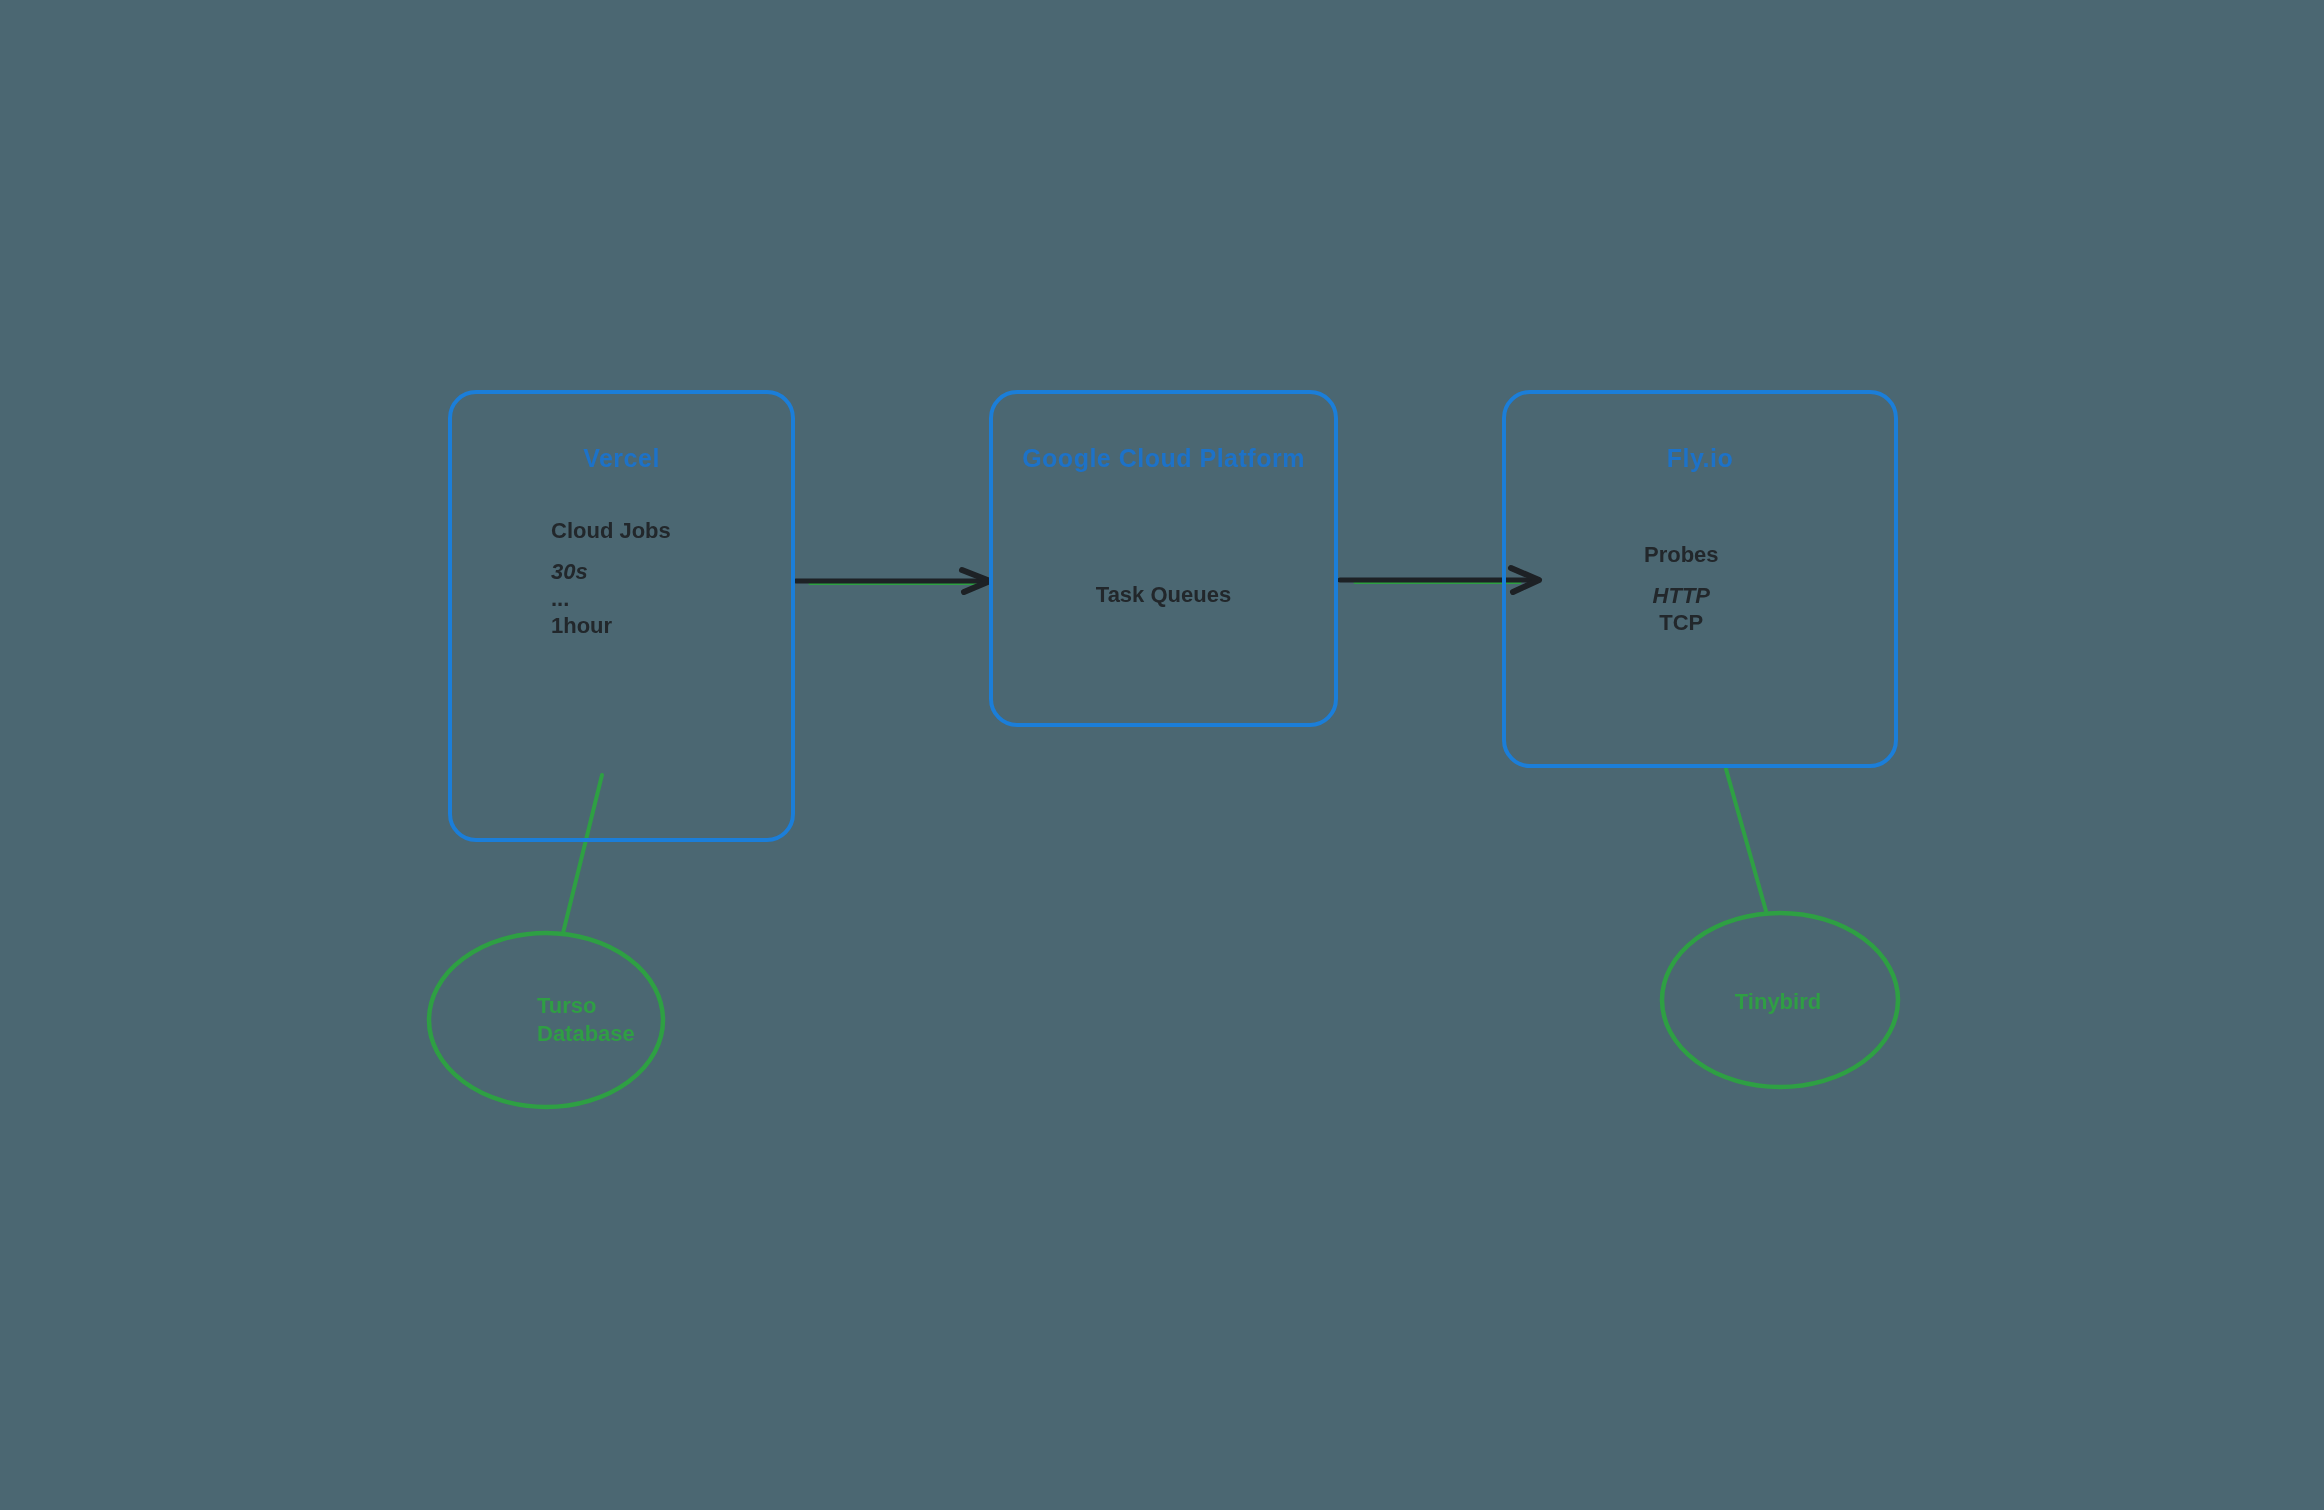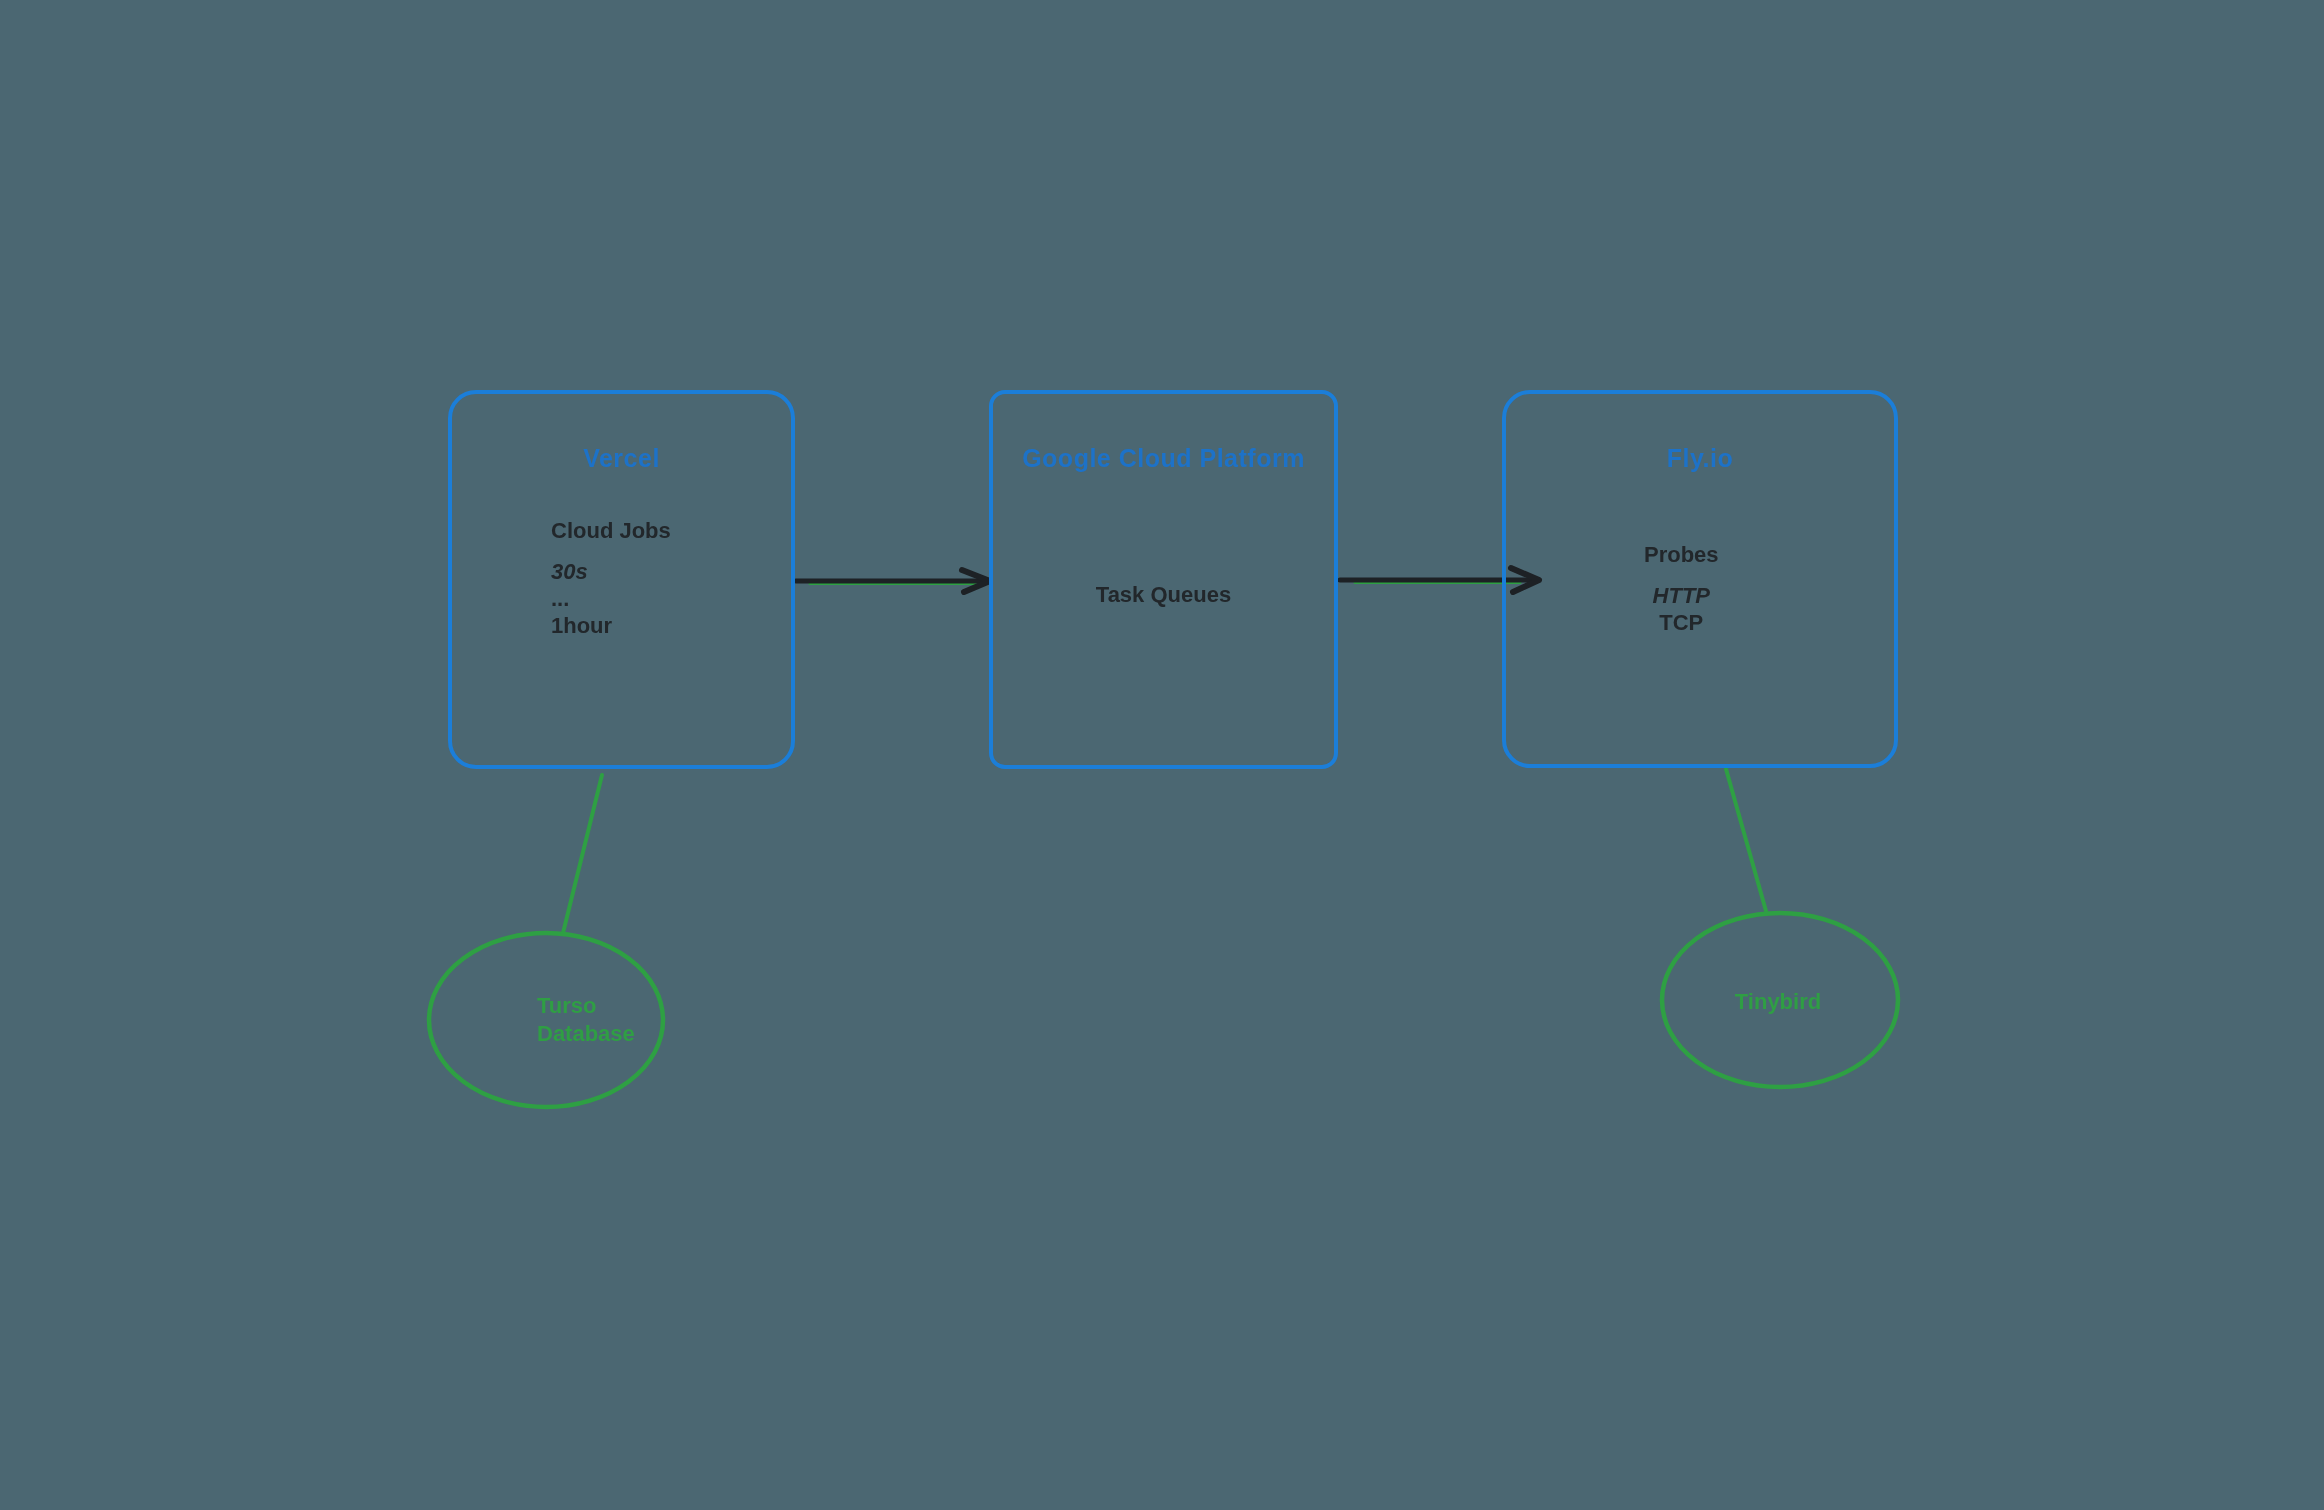--- a/index.html
+++ b/index.html
@@ -16,22 +16,22 @@
     left: 0; top: 0;
     width: 2324px; height: 1510px;
   }
   .node {
     position: absolute;
     box-sizing: border-box;
     border: 4px solid #1b7ed9;
     border-radius: 28px;
     background: transparent;
   }
-  #box-vercel { left: 448px; top: 390px; width: 347px; height: 379px; }
-  #box-gcp    { left: 989px; top: 390px; width: 349px; height: 379px; border-radius: 16px; }
+  #box-vercel { left: 448px; top: 390px; width: 347px; height: 452px; }
+  #box-gcp    { left: 989px; top: 390px; width: 349px; height: 337px; }
   #box-flyio  { left: 1502px; top: 390px; width: 396px; height: 378px; }
 
   .node-title {
     position: absolute;
     left: 0; right: 0;
     top: 49px;
     text-align: center;
     font-size: 25px;
     line-height: 30px;
     font-weight: bold;

